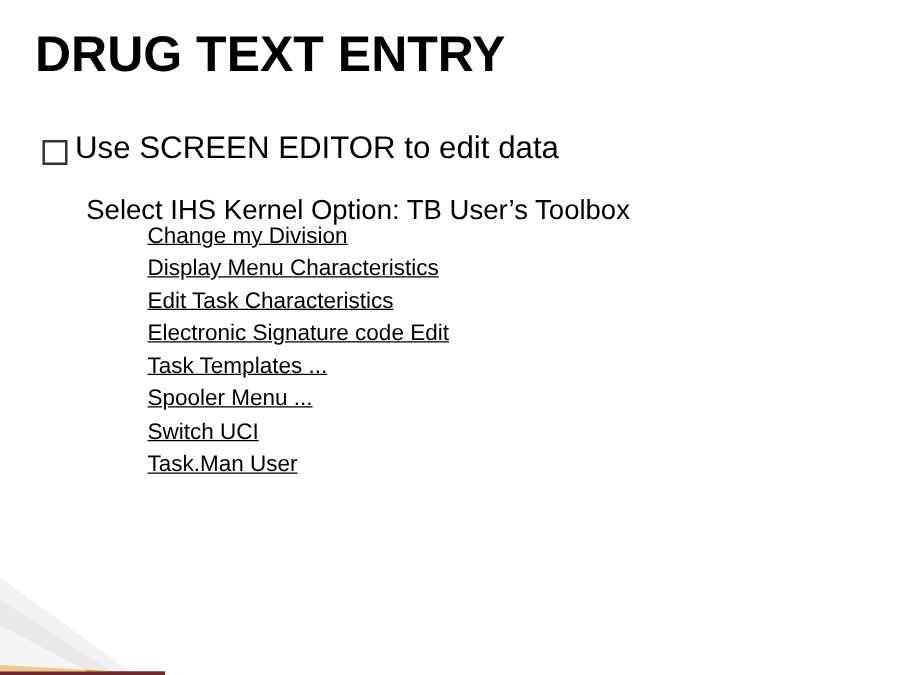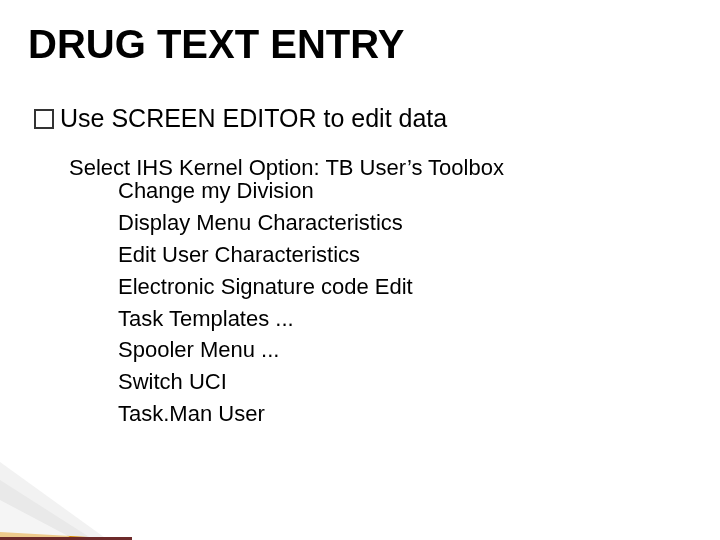--- a/index.html
+++ b/index.html
@@ -25,21 +25,21 @@
     font-size: 40px;
     font-weight: 700;
     letter-spacing: 0px;
     color: #000000;
   }
   .bullet-row {
     position: absolute;
     left: 34px;
     top: 102px;
     display: flex;
-    align-items: flex-start;
+    align-items: center;
   }
   .bullet-box {
     width: 16px;
     height: 16px;
     border: 2px solid #333333;
     margin-top: 7px;
     margin-right: 6px;
     flex: none;
   }
   .bullet-text {
@@ -51,23 +51,24 @@
     position: absolute;
     left: 69px;
     top: 155px;
     font-size: 22px;
     color: #000000;
   }
   .menu-list {
     position: absolute;
     left: 118px;
     top: 175px;
-    font-size: 22px;
+    font-size: 18px;
     color: #000000;
     line-height: 1.45;
+    text-decoration: underline;
   }
   .menu-item {
     white-space: nowrap;
   }
   .decor {
     position: absolute;
     left: 0;
     bottom: 0;
     width: 200px;
     height: 100px;
@@ -84,21 +85,21 @@
   <div class="bullet-row">
     <span class="bullet-box"></span>
     <span class="bullet-text">Use SCREEN EDITOR to edit data</span>
   </div>
 
   <div class="sub1">Select IHS Kernel Option: TB  User’s Toolbox</div>
 
   <div class="menu-list">
     <div class="menu-item">Change my Division</div>
     <div class="menu-item">Display Menu Characteristics</div>
-    <div class="menu-item">Edit User Characteristics</div>
+    <div class="menu-item">Edit Task Characteristics</div>
     <div class="menu-item">Electronic Signature code Edit</div>
     <div class="menu-item">Task Templates ...</div>
     <div class="menu-item">Spooler Menu ...</div>
     <div class="menu-item">Switch UCI</div>
     <div class="menu-item">Task.Man User</div>
   </div>
 
   <svg class="decor" viewBox="0 0 200 100" preserveAspectRatio="none">
     <polygon points="0,100 0,22 108,100" fill="#f2f2f2"></polygon>
     <polygon points="0,100 0,40 94,100" fill="#e9e9e9"></polygon>

